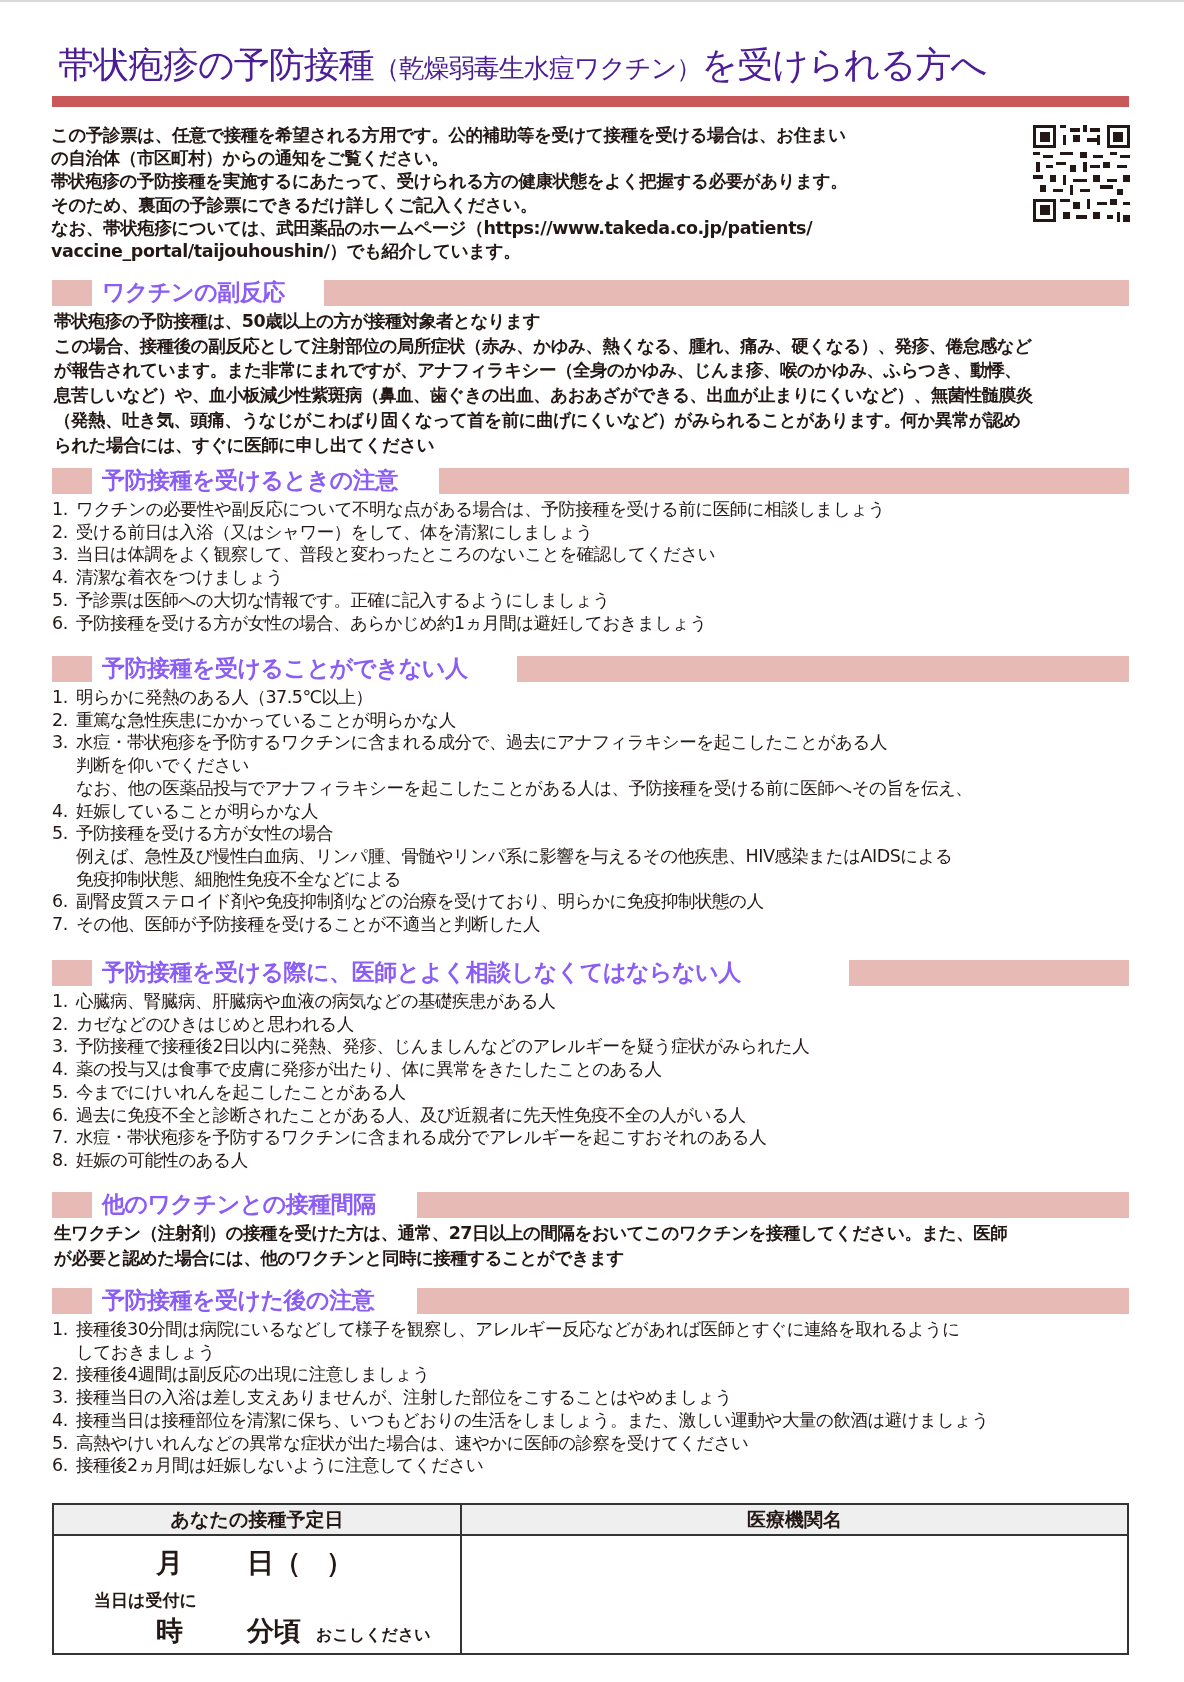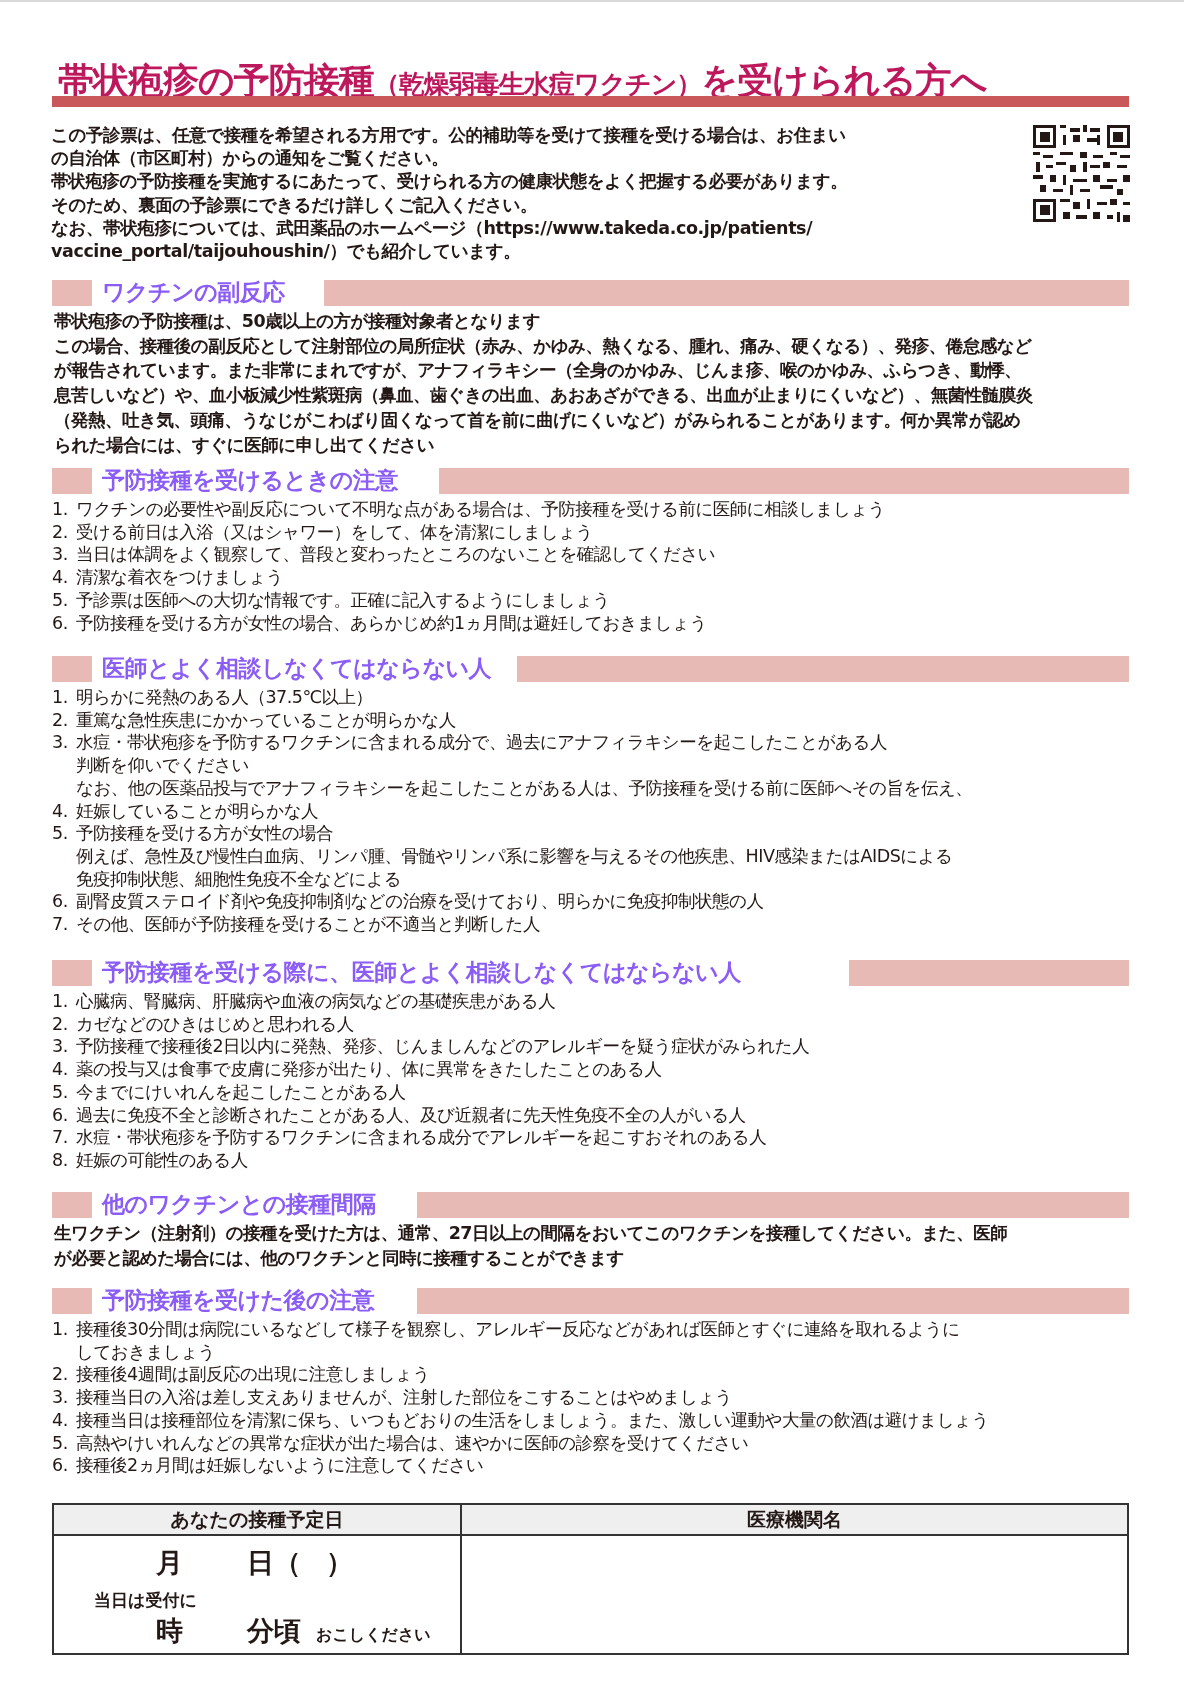--- a/index.html
+++ b/index.html
@@ -8,23 +8,23 @@
       height: 1682px;
       position: relative;
       overflow: hidden;
       font-family: "DejaVu Sans", "Liberation Sans", sans-serif;
       color: #231815;
     }
     .topline {
       position: absolute; left: 0; top: 0; width: 1184px; height: 2px; background: #d9d9d9;
     }
     .title {
-      position: absolute; left: 58px; top: 56px; width: 1080px;
-      font-size: 36px; font-weight: bold; letter-spacing: -1px;
-      white-space: nowrap; line-height: 50px; color: #be185d;
+      position: absolute; left: 58px; top: 40px; width: 1080px;
+      font-size: 36px; font-weight: normal; letter-spacing: -1px;
+      white-space: nowrap; line-height: 50px; color: #4c1d95;
     }
     .title .sub { font-size: 26px; letter-spacing: -1px; }
     .title-bar {
       position: absolute; left: 52px; top: 96px; width: 1077px; height: 11px; background: #c8585a;
     }
     .intro {
       position: absolute; left: 51px; top: 124px; width: 960px;
       font-size: 17.5px; font-weight: bold; line-height: 23.2px; letter-spacing: -0.4px;
     }
     .qr {
@@ -211,21 +211,21 @@
         <span class="num">6.</span>
         <span class="cont">予防接種を受ける方が女性の場合、あらかじめ約1ヵ月間は避妊しておきましょう</span>
       </li>
   </ul>
 </div>
 
 <div class="section" style="top:656px;">
   <div class="sec-head">
     <div class="band-l"></div>
     <div class="band-r" style="width:612px;"></div>
-    <div class="htext">医師とよく相談しなくてはならない人</div>
+    <div class="htext">予防接種を受けることができない人</div>
   </div>
   <ul class="list sec-body">
     <li>
         <span class="num">1.</span>
         <span class="cont">明らかに発熱のある人（37.5℃以上）</span>
       </li>
     <li>
         <span class="num">2.</span>
         <span class="cont">重篤な急性疾患にかかっていることが明らかな人</span>
       </li>

